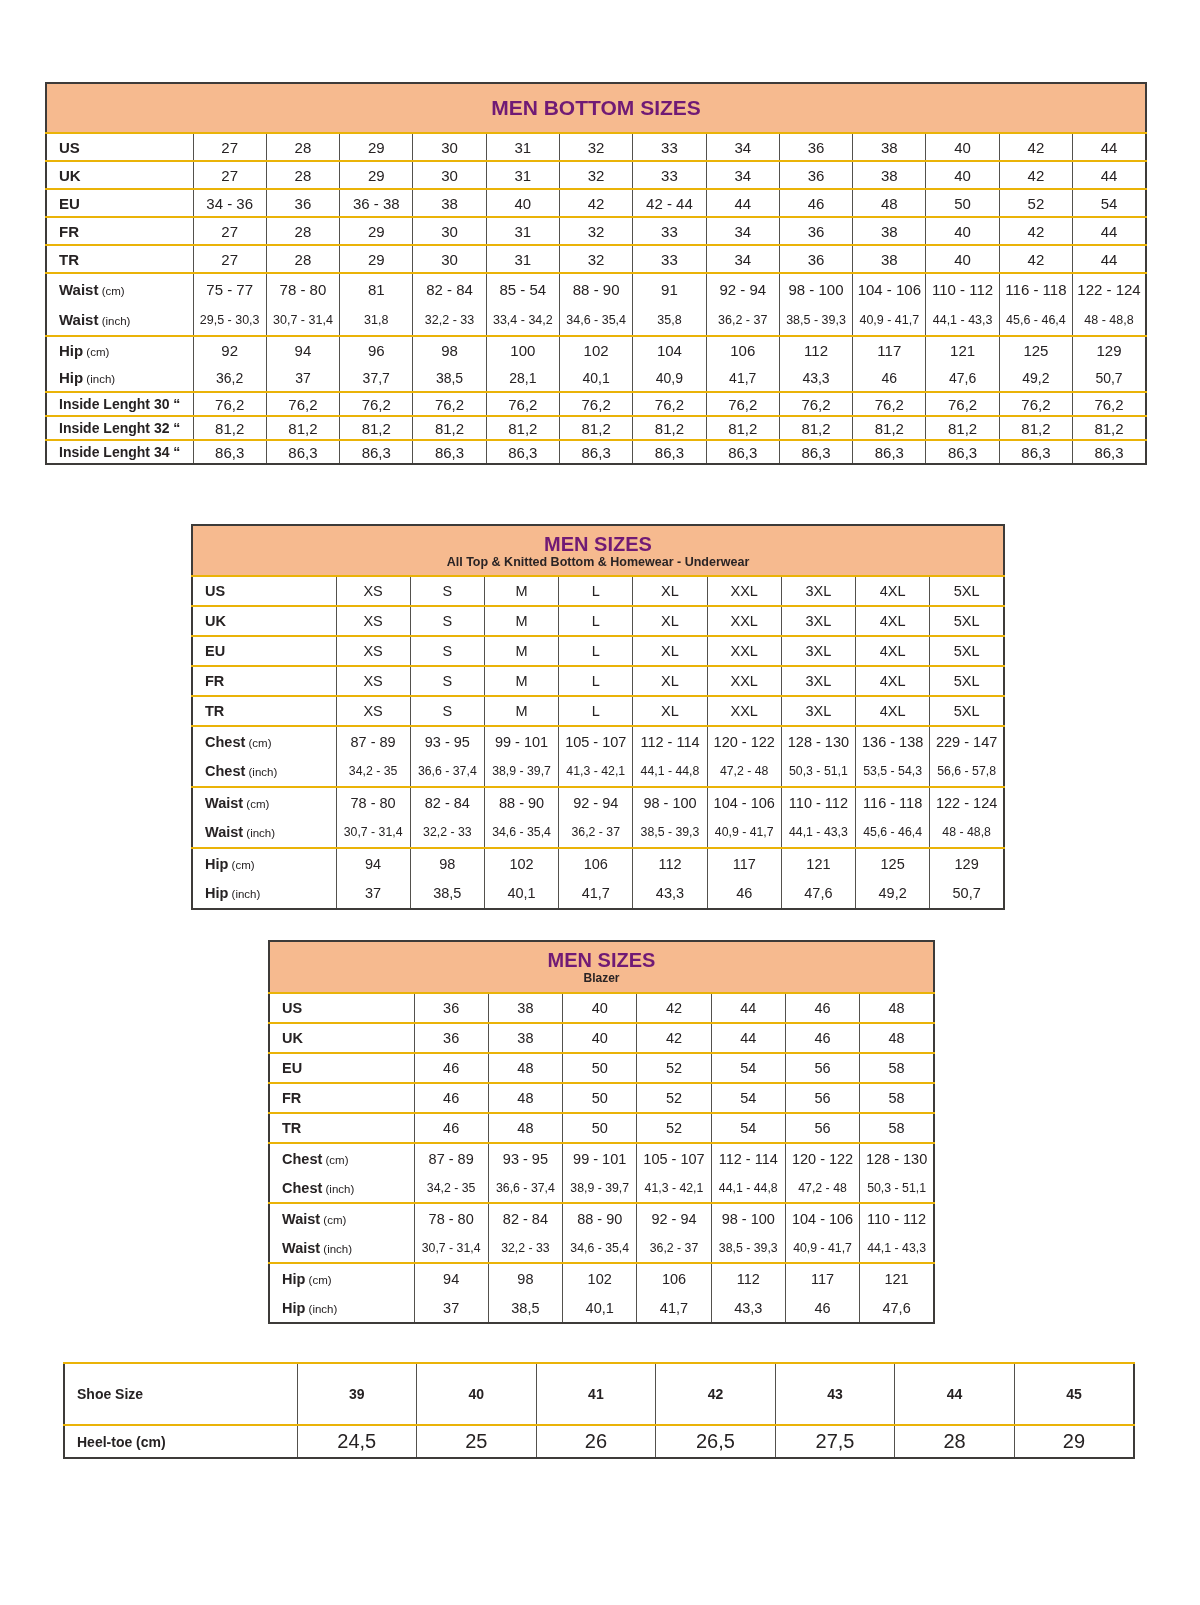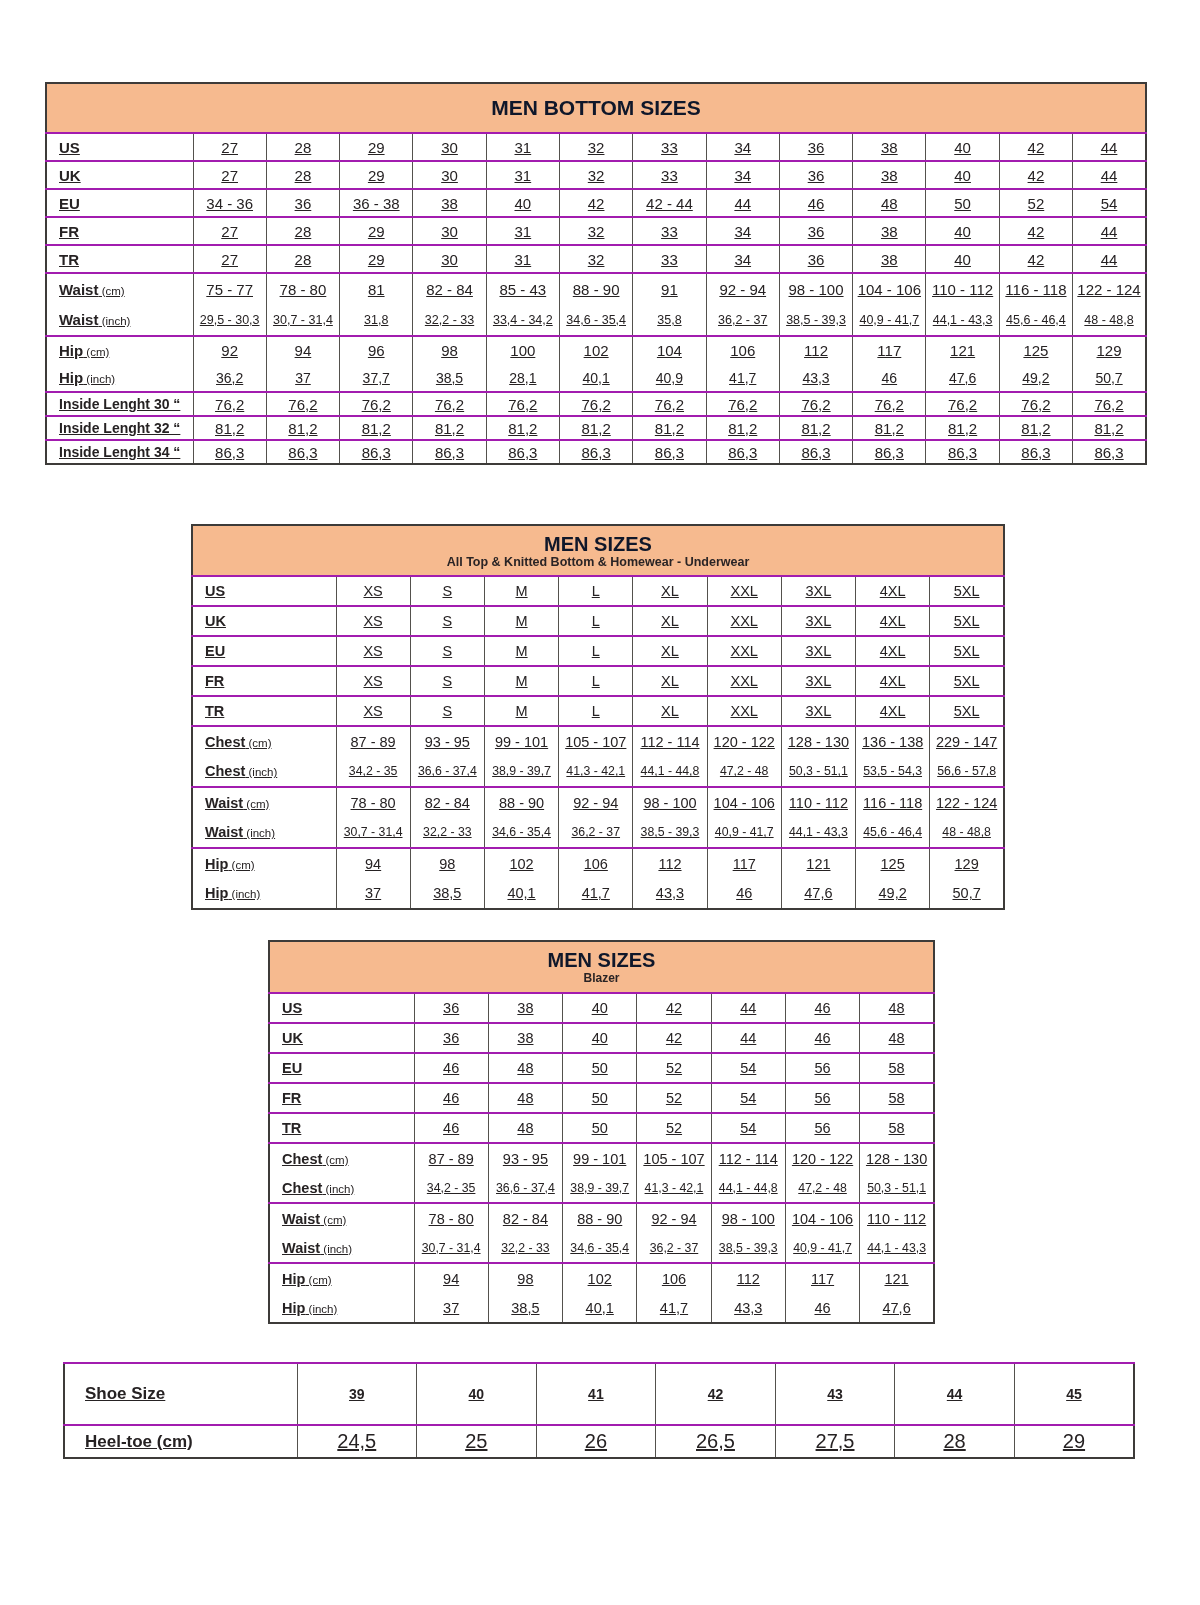--- a/index.html
+++ b/index.html
@@ -10,25 +10,25 @@
     color:#262223;
   }
   section.size-table { position:absolute; }
 
   .tbl-header {
     background:#f6ba8f;
     border:2px solid #3d3b39; border-bottom:none;
     display:flex; flex-direction:column; align-items:center; justify-content:center;
     text-align:center;
   }
-  .tbl-title { font-weight:bold; color:#0f172a; }
+  .tbl-title { font-weight:bold; color:#701a75; }
   .tbl-subtitle { font-weight:bold; color:#2a2425; }
 
   table { border-collapse:collapse; table-layout:fixed; width:100%; border:2px solid #3d3b39; background:#fff; }
-  tbody.group { border-top:2px solid #a21caf;text-decoration:underline; }
+  tbody.group { border-top:2px solid #eab308; }
   th, td { vertical-align:middle; }
   td { text-align:center; border-left:1.5px solid #53514d; }
   th { text-align:left; font-weight:bold; }
   .unit { font-weight:normal; }
 
   
   .t1 { left:45px; top:82px; width:1102px; }
   .t1 .tbl-header { height:50px; }
   .t1 .tbl-title { font-size:21px; }
   .t1 col.labelcol { width:147px; }
@@ -67,21 +67,21 @@
   .t3 td { font-size:14.5px; }
   .t3 tr { height:30px; }
   .t3 .pair tr { height:30px; }
   .t3 tr.small td { font-size:12.3px; }
 
   
   .t4 { left:63px; top:1362px; width:1072px; }
   .t4 .tbl-header { height:59px; }
   .t4 .tbl-title { font-size:22px; }
   .t4 col.labelcol { width:233px; }
-  .t4 th { font-size:17px; padding-left:20px; }
+  .t4 th { font-size:14px; padding-left:12px; }
   .t4 td { font-size:20px; }
   .t4 .g-shoe tr { height:62px; }
   .t4 .g-shoe td { font-weight:bold; font-size:14px; }
   .t4 .g-heel tr { height:33px; }
 </style>
 </head>
 <body>
 
 <section class="size-table t1">
   <div class="tbl-header">
@@ -181,21 +181,21 @@
           <td>44</td>
         </tr>
       </tbody>
       <tbody class="group g-waist pair">
         <tr>
           <th><span class="lbl">Waist</span><span class="unit">&nbsp;(cm)</span></th>
           <td>75 - 77</td>
           <td>78 - 80</td>
           <td>81</td>
           <td>82 - 84</td>
-          <td>85 - 43</td>
+          <td>85 - 54</td>
           <td>88 - 90</td>
           <td>91</td>
           <td>92 - 94</td>
           <td>98 - 100</td>
           <td>104 - 106</td>
           <td>110 - 112</td>
           <td>116 - 118</td>
           <td>122 - 124</td>
         </tr>
         <tr class="small">

